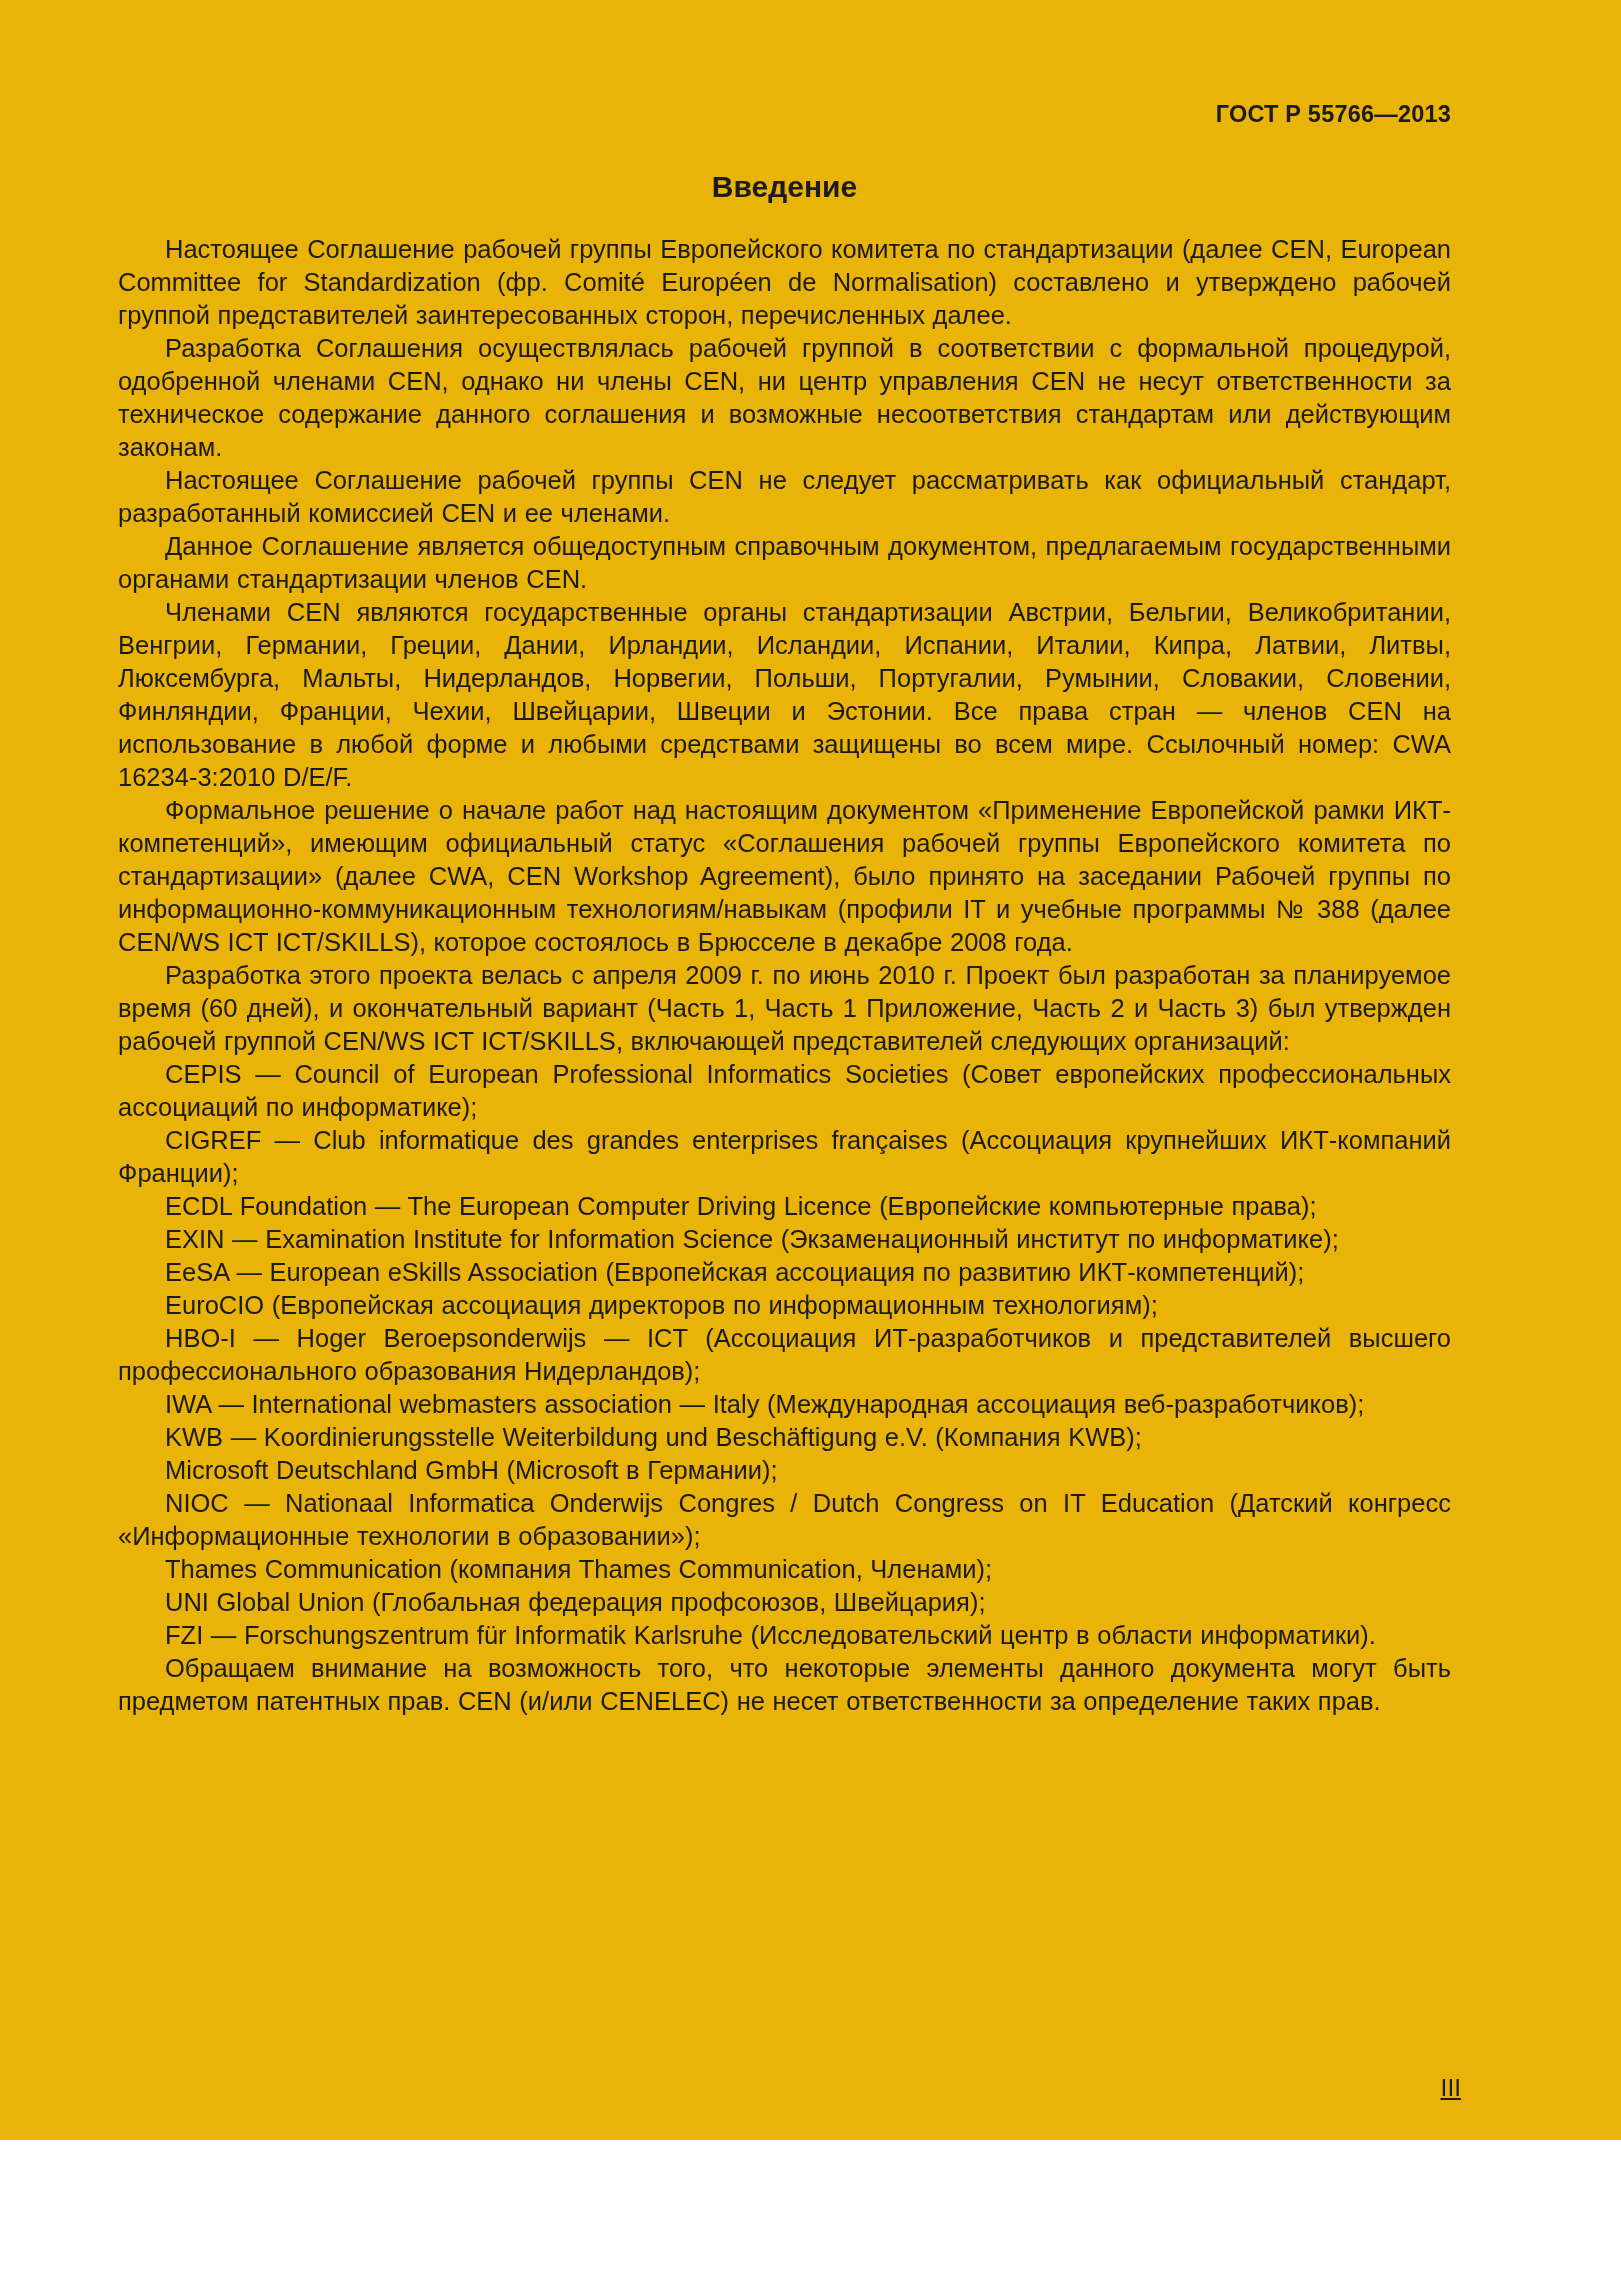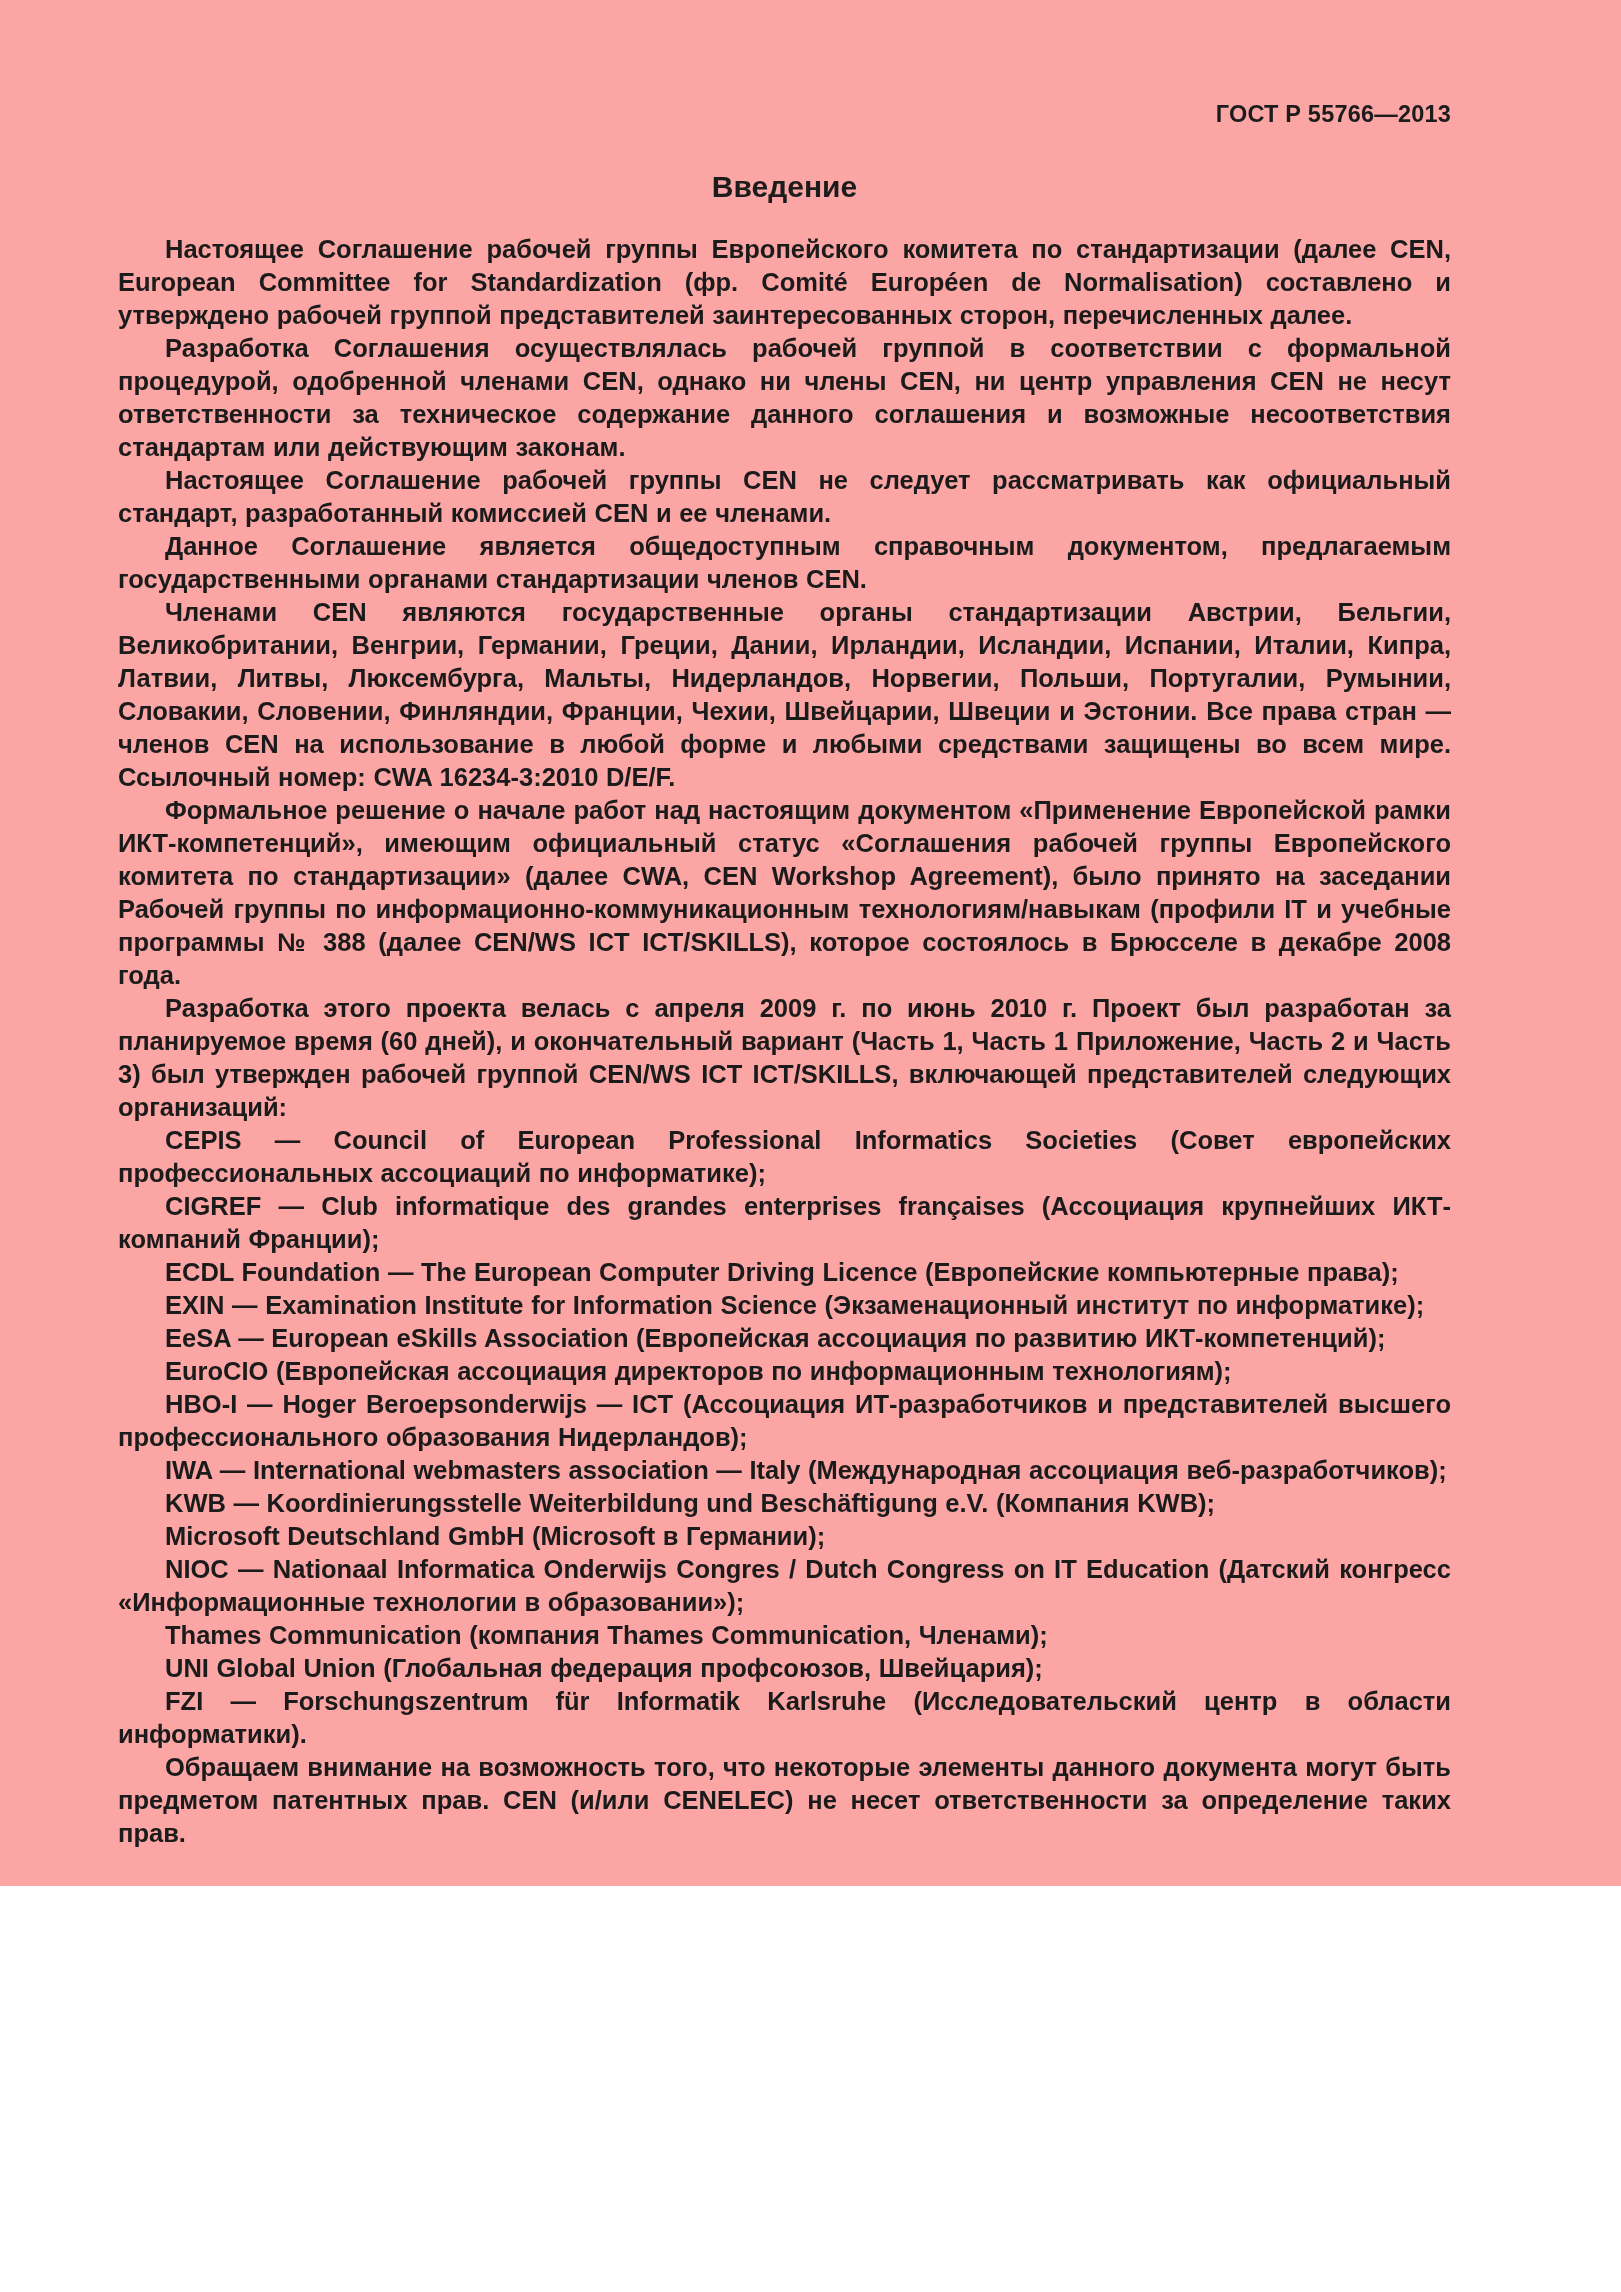--- a/index.html
+++ b/index.html
@@ -7,22 +7,22 @@
   body {
     width: 1621px;
     height: 2293px;
     font-family: "Liberation Sans", sans-serif;
     color: #1c1c1c;
     position: relative;
   }
   .page {
     position: relative;
     width: 1621px;
-    height: 1886px;
-    background: #fca5a5;
+    height: 2140px;
+    background: #eab308;
     overflow: hidden;
   }
   .content {
     position: absolute;
     left: 118px;
     top: 0;
     width: 1333px;
   }
   .doc-number {
     margin-top: 101px;
@@ -41,21 +41,20 @@
   .body-text {
     margin-top: 29px;
   }
   .body-text p {
     font-size: 25.5px;
     line-height: 33px;
     text-align: justify;
     text-indent: 47px;
     color: #1b1b1b;
     word-spacing: 0.5px;
-    font-weight: bold;
   }
   .page-number {
     position: absolute;
     right: 160px;
     top: 2074px;
     font-size: 24.5px;
     color: #1b1b1b;
     text-decoration: underline;
   }
 </style>

